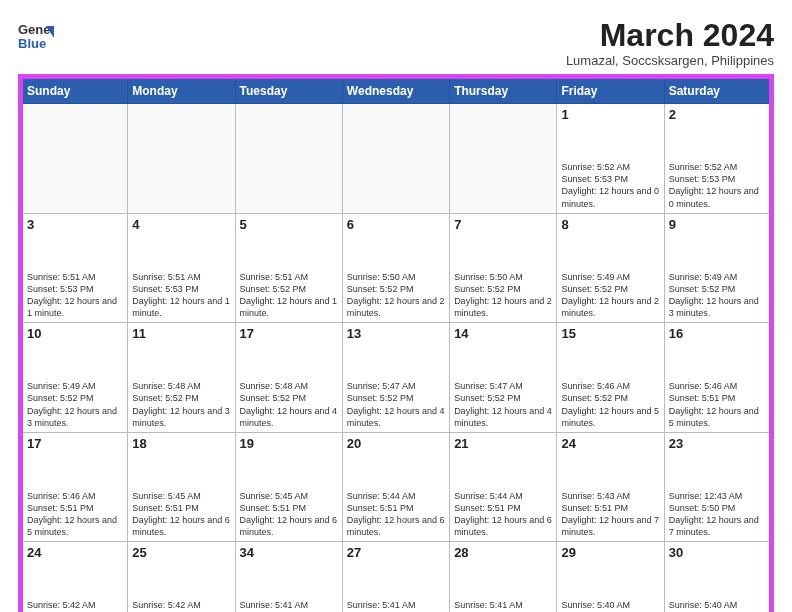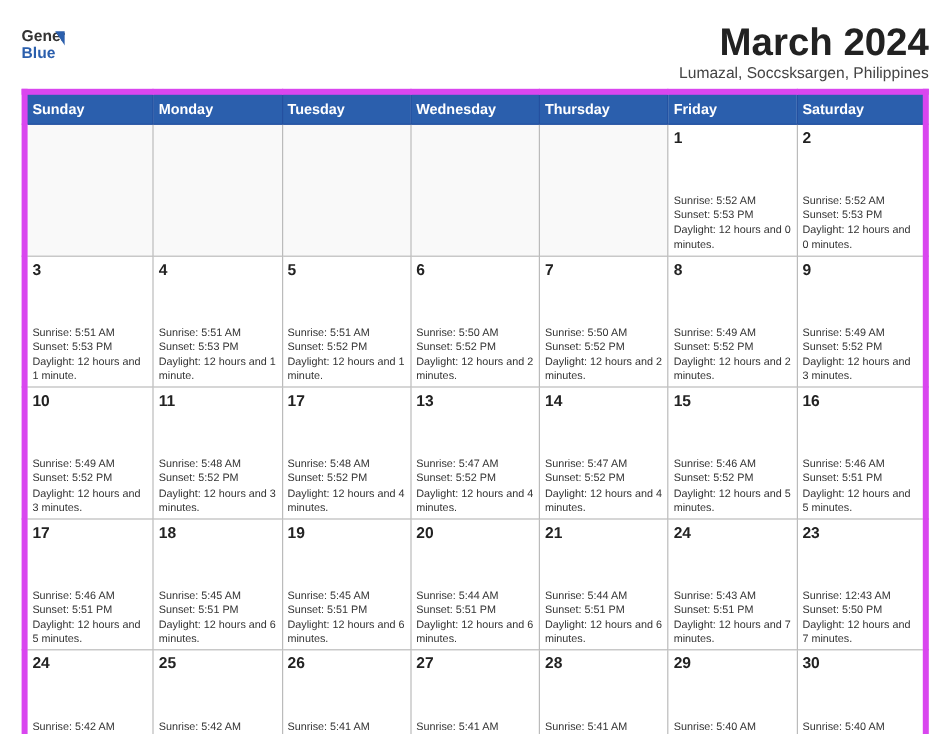--- a/index.html
+++ b/index.html
@@ -301,21 +301,21 @@
 and 7 minutes.</div>
           </td>
           <td>
             <span class="day-number">25</span>
             <div class="day-info">Sunrise: 5:42 AM
 Sunset: 5:50 PM
 Daylight: 12 hours
 and 8 minutes.</div>
           </td>
           <td>
-            <span class="day-number">26</span>
+            <span class="day-number">34</span>
             <div class="day-info">Sunrise: 5:41 AM
 Sunset: 5:50 PM
 Daylight: 12 hours
 and 8 minutes.</div>
           </td>
           <td>
             <span class="day-number">27</span>
             <div class="day-info">Sunrise: 5:41 AM
 Sunset: 5:50 PM
 Daylight: 12 hours

